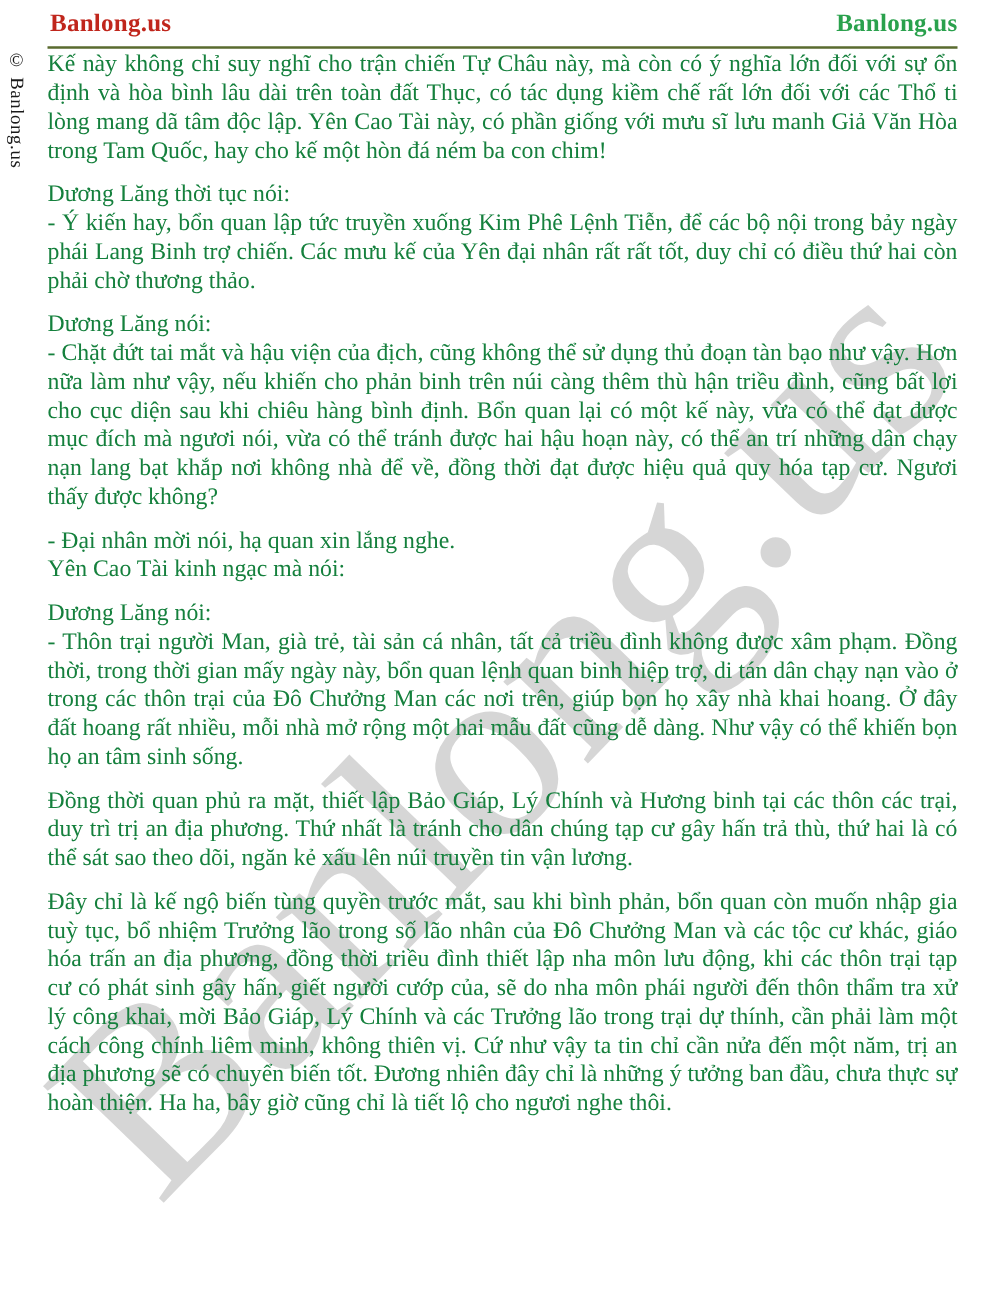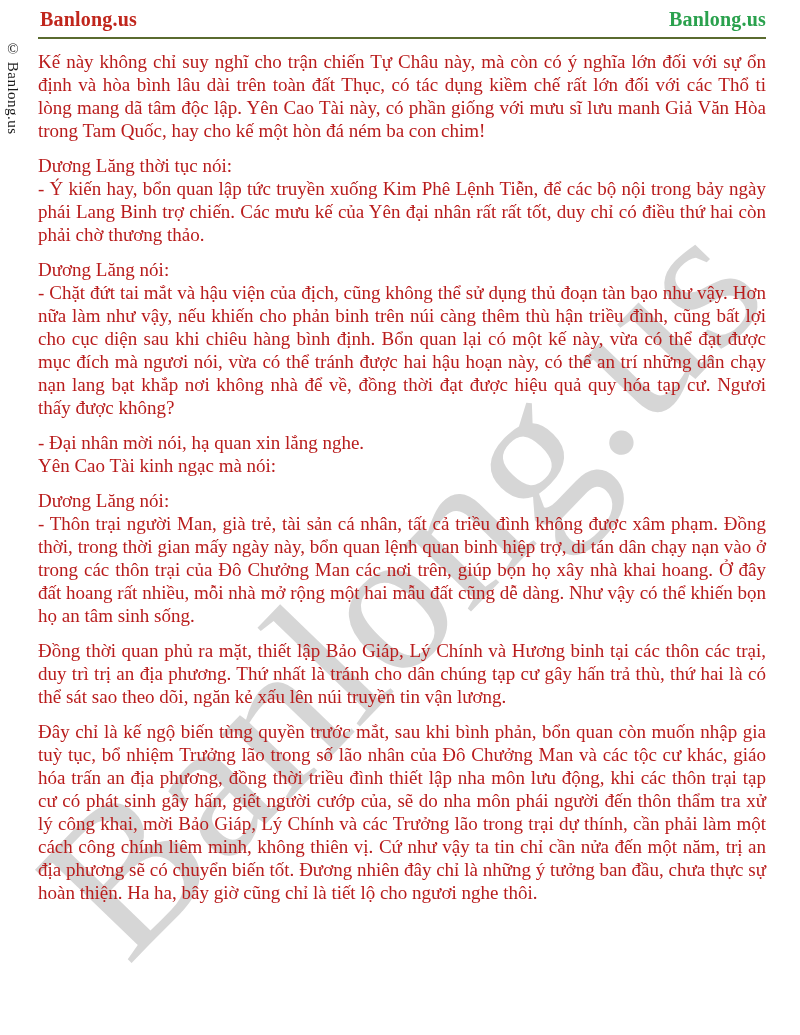--- a/index.html
+++ b/index.html
@@ -39,23 +39,23 @@
     font-size:205px; line-height:1;
     color:#b5b5b5; opacity:0.55;
     white-space:nowrap;
     z-index:1;
     font-family:"Liberation Serif", serif;
     pointer-events:none;
     user-select:none;
   }
   
   .content {
-    position:absolute; top:50px; left:38px; width:728px;
+    position:absolute; top:40px; left:38px; width:728px;
     z-index:2;
-    color:#b91c1c;
+    color:#15803d;
     font-size:19px; line-height:23px;
     text-align:justify;
   }
   .para { margin:0 0 12px 0; }
   .line { text-align:justify; }
 </style>
 </head>
 <body>
 
 <div class="page">

